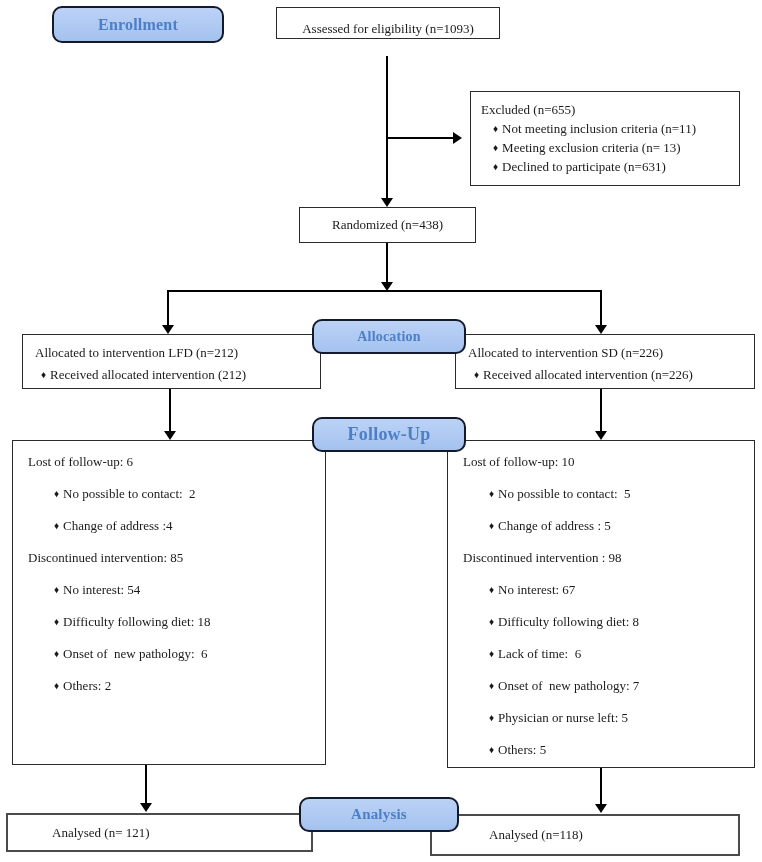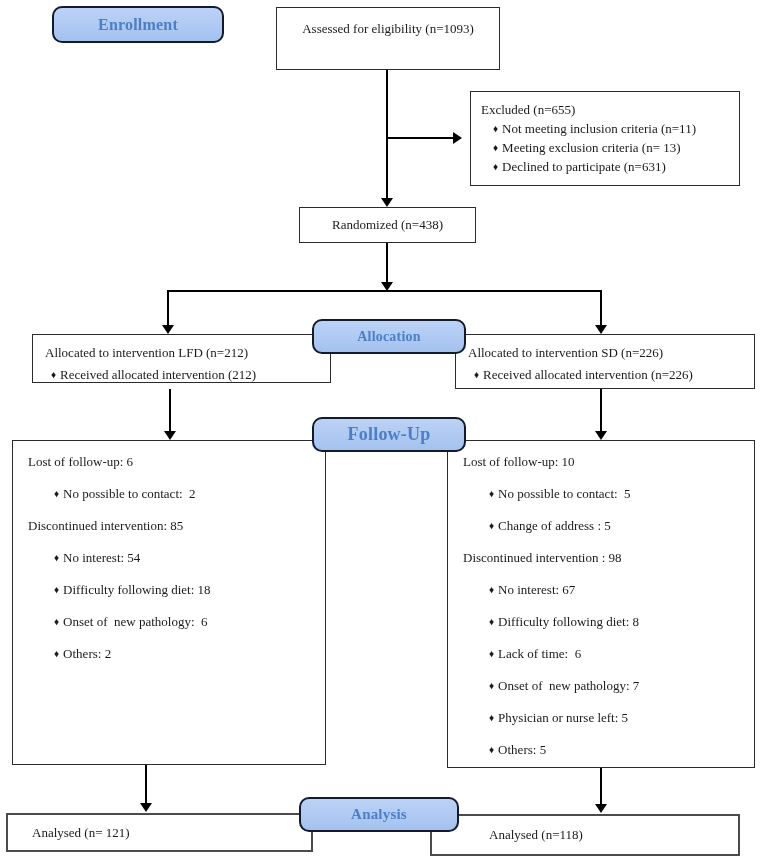--- a/index.html
+++ b/index.html
@@ -71,61 +71,62 @@
   <div class="vline" style="left:145px;top:765px;height:39px"></div>
   <div class="vline" style="left:600px;top:768px;height:37px"></div>
   <div class="arr-down" style="left:140px;top:803px"></div>
   <div class="arr-down" style="left:595px;top:804px"></div>
 
   <div class="flow-label" style="left:52px;top:6px;width:168px;height:33px">Enrollment</div>
   <div class="flow-label" style="left:312px;top:319px;width:150px;height:31px;font-size:14px">Allocation</div>
   <div class="flow-label" style="left:312px;top:417px;width:150px;height:31px;font-size:18px">Follow-Up</div>
   <div class="flow-label" style="left:299px;top:797px;width:156px;height:31px;font-size:15px">Analysis</div>
 
-  <div class="flow-box" style="left:276px;top:7px;width:224px;height:63px;text-align:center;padding-top:13px;box-sizing:border-box">Assessed for eligibility (n=1093)</div>
+  <div class="flow-box" style="left:276px;top:7px;width:224px;height:32px;text-align:center;padding-top:13px;box-sizing:border-box">Assessed for eligibility (n=1093)</div>
 
   <div class="flow-box excl pad-top" style="left:470px;top:91px;width:270px;height:95px">
       <div class="line">Excluded (n=655)</div>
       <div class="line bullet"><span class="blt">♦</span>Not meeting inclusion criteria (n=11)</div>
       <div class="line bullet"><span class="blt">♦</span>Meeting exclusion criteria (n= 13)</div>
       <div class="line bullet"><span class="blt">♦</span>Declined to participate (n=631)</div>
     </div>
 
   <div class="flow-box center" style="left:299px;top:207px;width:177px;height:36px">Randomized (n=438)</div>
 
-  <div class="flow-box alloc pad-top" style="left:32px;top:334px;width:299px;height:49px">
+  <div class="flow-box alloc pad-top" style="left:22px;top:334px;width:299px;height:55px">
       <div class="line">Allocated to intervention LFD (n=212)</div>
       <div class="line bullet"><span class="blt">♦</span>Received allocated intervention (212)</div>
     </div>
 
   <div class="flow-box alloc pad-top" style="left:455px;top:334px;width:300px;height:55px">
       <div class="line">Allocated to intervention SD (n=226)</div>
       <div class="line bullet"><span class="blt">♦</span>Received allocated intervention (n=226)</div>
     </div>
 
   <div class="flow-box fu pad-top" style="left:12px;top:440px;width:314px;height:325px">
       <div class="line">Lost of follow-up: 6</div>
       <div class="line bullet"><span class="blt">♦</span>No possible to contact:  2</div>
+      <div class="line bullet"><span class="blt">♦</span>Change of address :4</div>
       <div class="line">Discontinued intervention: 85</div>
       <div class="line bullet"><span class="blt">♦</span>No interest: 54</div>
       <div class="line bullet"><span class="blt">♦</span>Difficulty following diet: 18</div>
       <div class="line bullet"><span class="blt">♦</span>Onset of  new pathology:  6</div>
       <div class="line bullet"><span class="blt">♦</span>Others: 2</div>
     </div>
 
   <div class="flow-box fu pad-top" style="left:447px;top:440px;width:308px;height:328px">
       <div class="line">Lost of follow-up: 10</div>
       <div class="line bullet"><span class="blt">♦</span>No possible to contact:  5</div>
       <div class="line bullet"><span class="blt">♦</span>Change of address : 5</div>
       <div class="line">Discontinued intervention : 98</div>
       <div class="line bullet"><span class="blt">♦</span>No interest: 67</div>
       <div class="line bullet"><span class="blt">♦</span>Difficulty following diet: 8</div>
       <div class="line bullet"><span class="blt">♦</span>Lack of time:  6</div>
       <div class="line bullet"><span class="blt">♦</span>Onset of  new pathology: 7</div>
       <div class="line bullet"><span class="blt">♦</span>Physician or nurse left: 5</div>
       <div class="line bullet"><span class="blt">♦</span>Others: 5</div>
     </div>
 
-  <div class="flow-box an" style="left:6px;top:813px;width:307px;height:39px;padding-left:24px">Analysed  (n= 121)</div>
+  <div class="flow-box an" style="left:6px;top:813px;width:307px;height:39px;padding-left:44px">Analysed  (n= 121)</div>
 
   <div class="flow-box an" style="left:430px;top:814px;width:310px;height:42px;padding-left:57px">Analysed  (n=118)</div>
 
 </div>
 
 </body></html>

